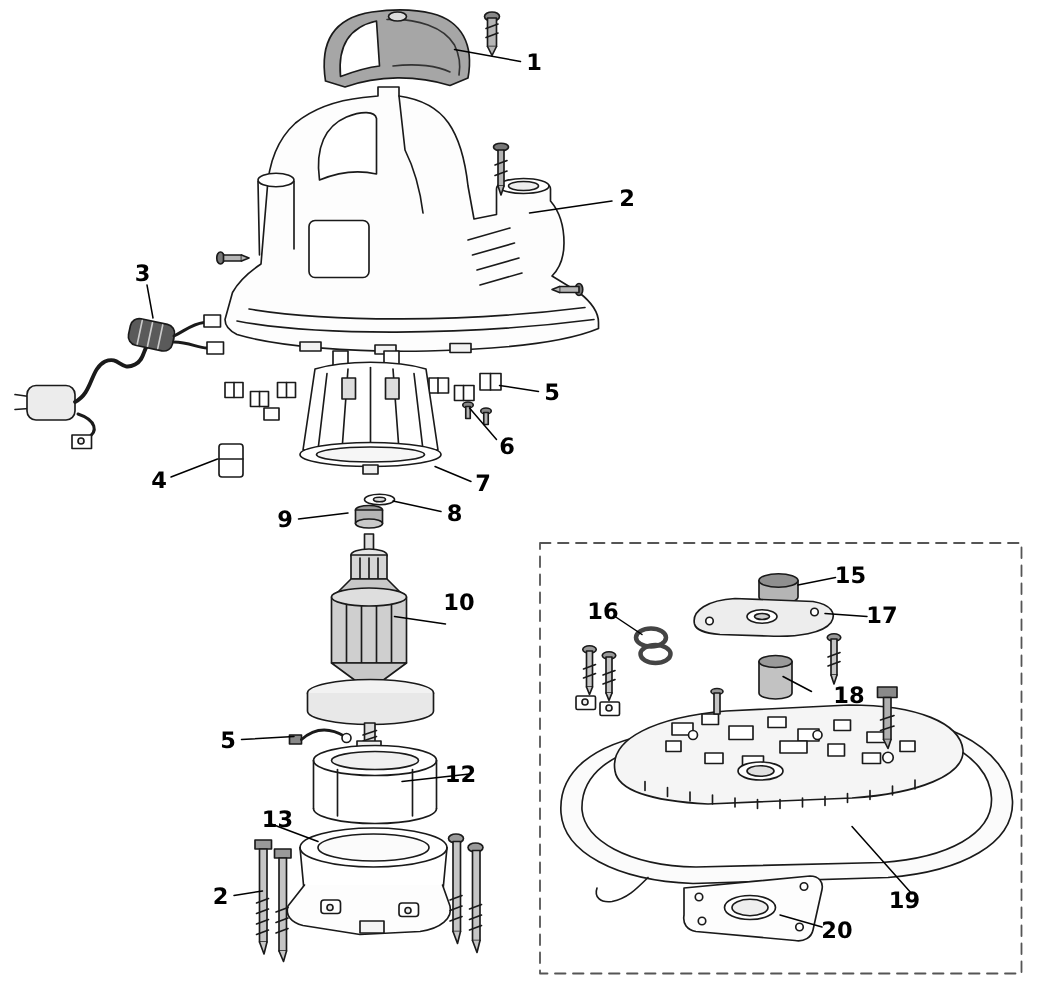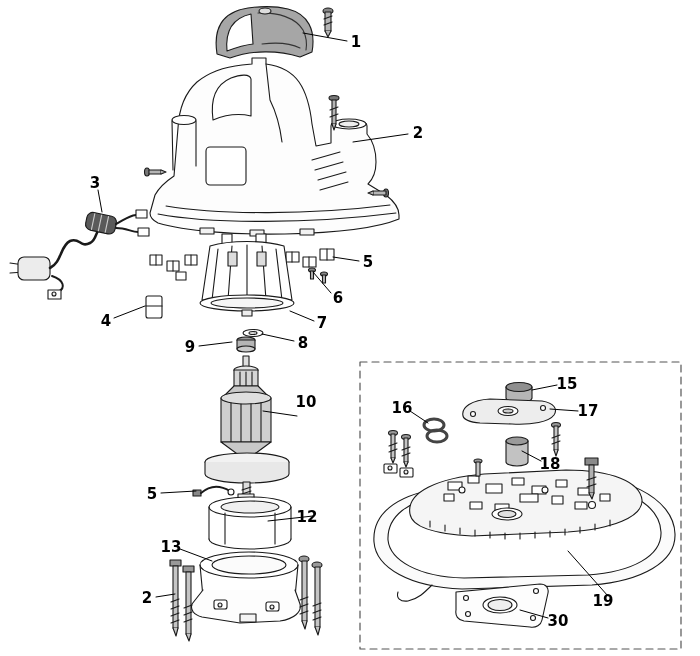--- a/index.html
+++ b/index.html
@@ -21,23 +21,23 @@
     color: #000000;
     line-height: 1;
     user-select: none;
   }
   .c1{left:356px;top:42px}  .c2{left:418px;top:133px}
   .c3{left:95px;top:183px}  .c4{left:106px;top:321px}
   .c5{left:368px;top:262px} .c6{left:338px;top:298px}
   .c7{left:322px;top:323px} .c8{left:303px;top:343px}
   .c9{left:190px;top:347px} .c10{left:306px;top:402px}
   .c11{left:152px;top:494px}.c12{left:307px;top:517px}
-  .c13{left:171px;top:547px}.c14{left:147px;top:598px}
+  .c13{left:185px;top:547px}.c14{left:147px;top:598px}
   .c15{left:567px;top:384px}.c16{left:402px;top:408px}
-  .c17{left:588px;top:411px}.c18{left:550px;top:464px}
+  .c17{left:588px;top:411px}.c18{left:566px;top:464px}
   .c19{left:603px;top:601px}.c20{left:558px;top:621px}
 </style>
 </head>
 <body>
 
 <div class="stage">
 
   <svg class="art" width="700" height="656" viewBox="0 0 700 656" xmlns="http://www.w3.org/2000/svg">
     <g stroke="#1a1a1a" stroke-width="1.1" fill="#ffffff" stroke-linejoin="round" stroke-linecap="round">
 
@@ -383,15 +383,15 @@
   <div class="callout c10">10</div>
   <div class="callout c11">5</div>
   <div class="callout c12">12</div>
   <div class="callout c13">13</div>
   <div class="callout c14">2</div>
   <div class="callout c15">15</div>
   <div class="callout c16">16</div>
   <div class="callout c17">17</div>
   <div class="callout c18">18</div>
   <div class="callout c19">19</div>
-  <div class="callout c20">30</div>
+  <div class="callout c20">20</div>
 
 </div>
 
 </body></html>

